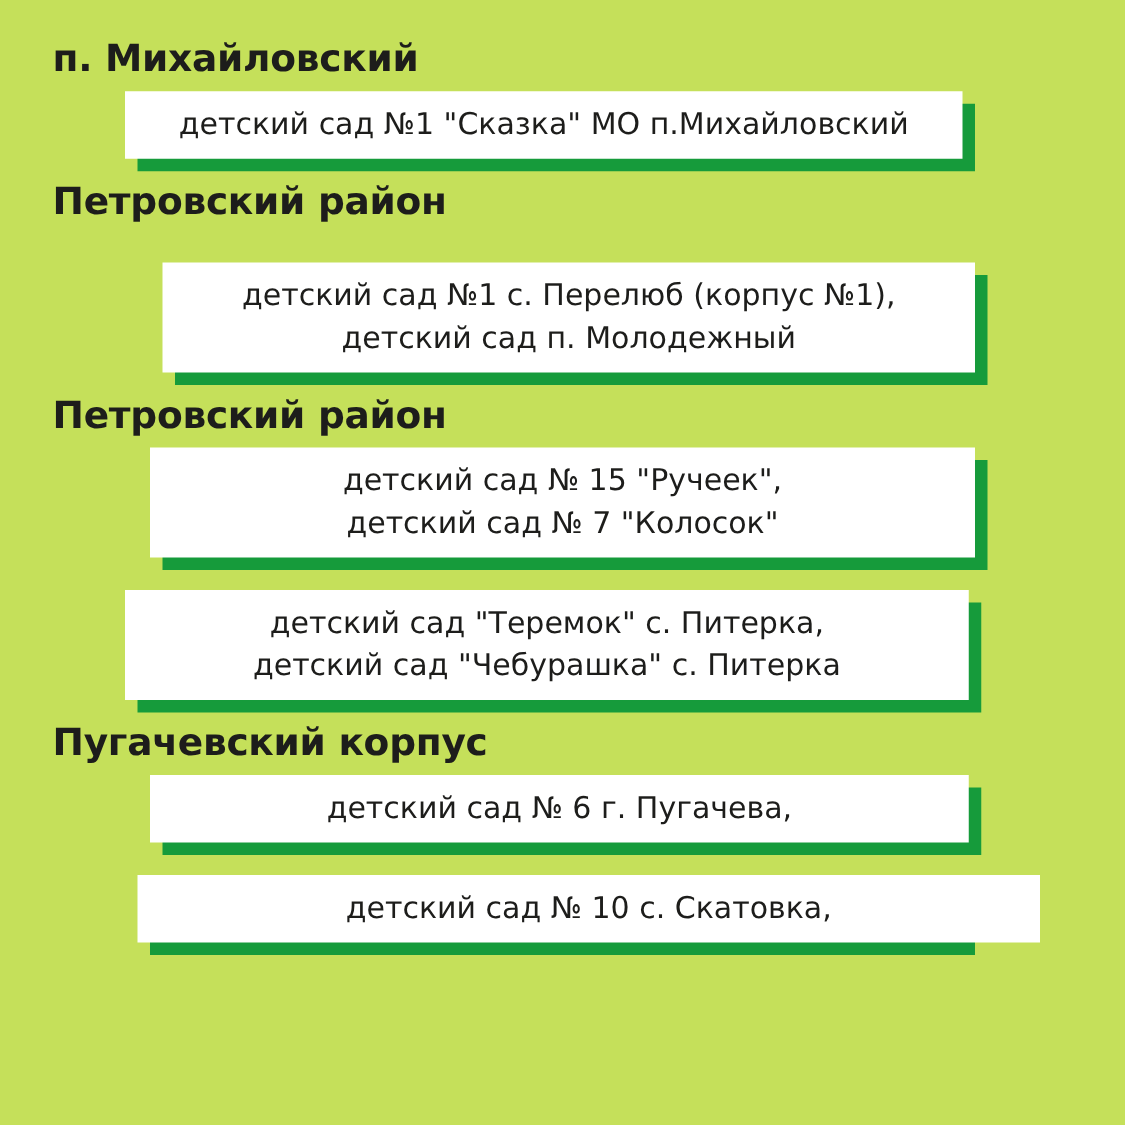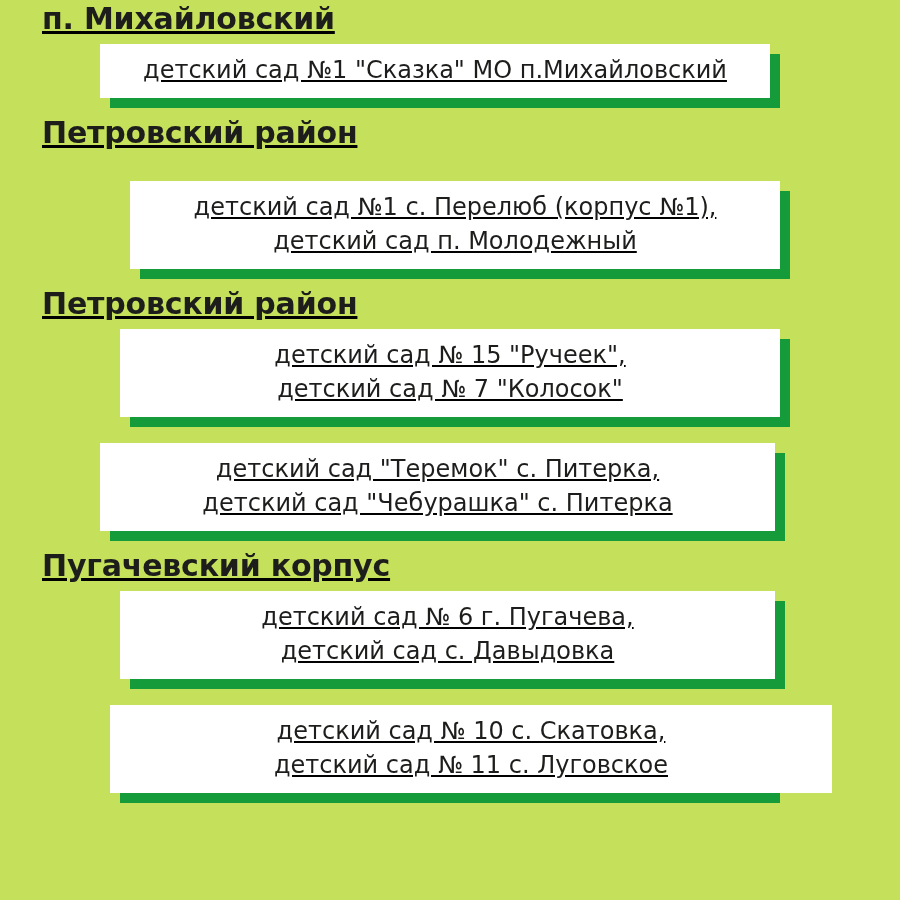--- a/index.html
+++ b/index.html
@@ -10,23 +10,22 @@
     width: 900px;
     height: 900px;
     background: #c5e05a;
     font-family: "DejaVu Sans", "Liberation Sans", sans-serif;
     overflow: hidden;
   }
   .page {
     width: 900px;
     height: 900px;
     box-sizing: border-box;
-    padding: 2px 0 0 0;
+    padding: 31px 0 0 0;
     position: relative;
-    text-decoration: underline;
   }
   .group {
     position: relative;
   }
   .group-title {
     font-size: 30px;
     font-weight: bold;
     color: #1d1d1b;
     letter-spacing: -0.2px;
     padding-left: 42px;
@@ -132,29 +131,27 @@
     </div>
   </div>
   <div class="spacer-after"></div>
 
   <div class="group g4">
     <h2 class="group-title">Пугачевский корпус</h2>
     <div class="card-wrap">
       <div class="card-shadow"></div>
       <div class="card">
         <span class="line">детский сад № 6 г. Пугачева,</span>
-        <span class="line">детский сад с. Давыдовка</span>
       </div>
     </div>
   </div>
   <div class="spacer-after"></div>
 
   <div class="group g5">
     <div class="card-wrap">
       <div class="card-shadow"></div>
       <div class="card">
         <span class="line">детский сад № 10 с. Скатовка,</span>
-        <span class="line">детский сад № 11 с. Луговское</span>
       </div>
     </div>
   </div>
 
 </div>
 
 </body></html>

